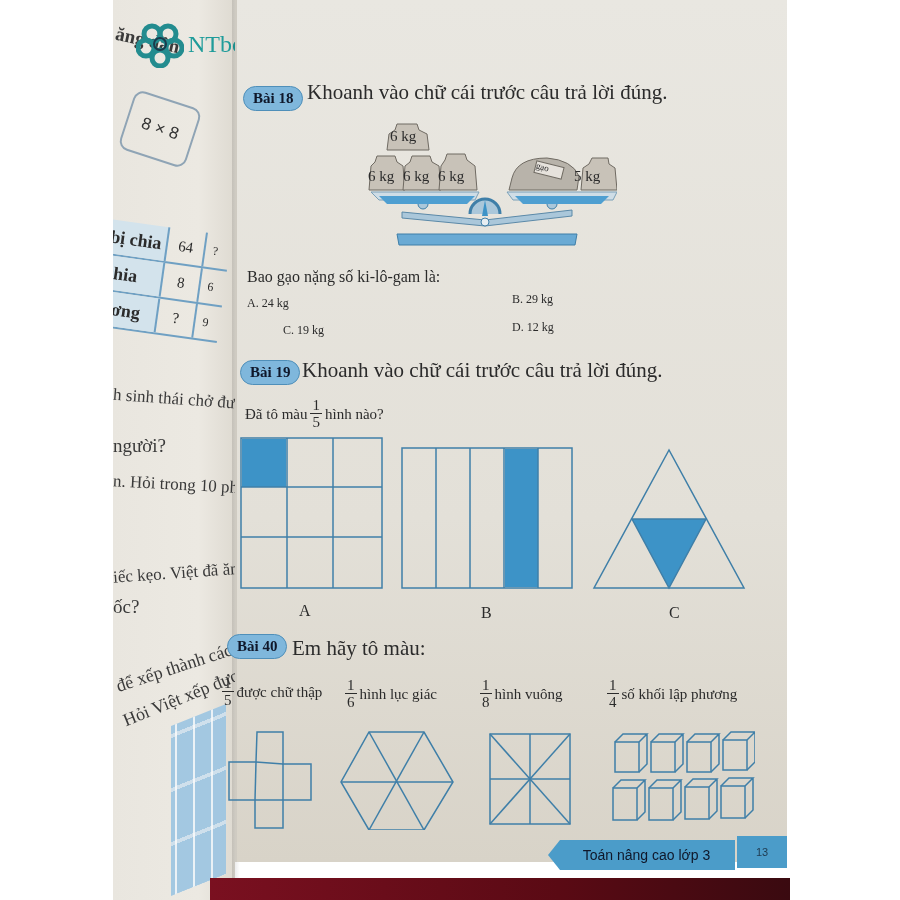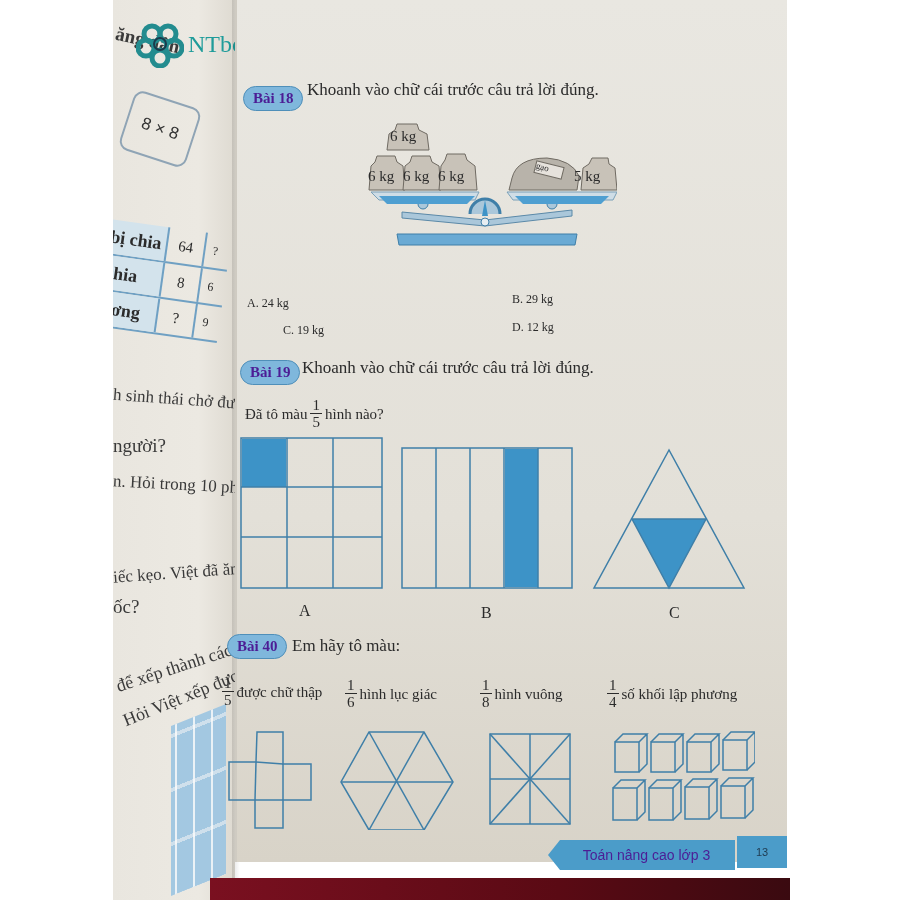--- a/index.html
+++ b/index.html
@@ -36,36 +36,36 @@
   
   .main-page {
     position: absolute; left: 235px; top: 0; width: 552px; height: 862px;
     background: linear-gradient(180deg, #e9e7e1 0%, #e3e0d8 60%, #d8d3c8 100%);
     border-left: 2px solid #cfcbc2;
   }
   .spine-shadow { position: absolute; left: 232px; top: 0; width: 8px; height: 900px; background: linear-gradient(90deg, rgba(0,0,0,0.12), rgba(0,0,0,0)); }
 
   .bai-badge {
     position: absolute; background: #7fb7dc; border: 1px solid #4f8fb9; border-radius: 14px;
-    font-weight: bold; font-size: 15px; color: #4c1d95; padding: 3px 9px;
+    font-weight: bold; font-size: 15px; color: #0f172a; padding: 3px 9px;
     font-family: "Liberation Serif", serif;
   }
-  .q-text { position: absolute; font-size: 17px; white-space: nowrap; }
+  .q-text { position: absolute; font-size: 21px; white-space: nowrap; }
   .opt { position: absolute; font-size: 12px; white-space: nowrap; }
 
   .frac { display: inline-flex; flex-direction: column; align-items: center; vertical-align: middle; font-size: 15px; line-height: 1; margin: 0 3px; }
   .frac .num { padding: 0 2px; border-bottom: 1px solid #2b2b2b; }
   .frac .den { padding-top: 1px; }
 
   .fig-label { position: absolute; font-size: 16px; font-family: "Liberation Serif", serif; }
 
   .footer-banner {
     position: absolute; left: 548px; top: 840px; width: 187px; height: 30px;
     background: #4b9cc9; clip-path: polygon(12px 0, 100% 0, 100% 100%, 12px 100%, 0 50%);
-    color: #4c1d95; font-family: "Liberation Sans", sans-serif; font-size: 14px;
+    color: #0f172a; font-family: "Liberation Sans", sans-serif; font-size: 14px;
     display: flex; align-items: center; justify-content: center; padding-left: 10px;
   }
   .page-num-box {
     position: absolute; left: 737px; top: 836px; width: 50px; height: 32px; background: #4b9cc9;
     color: #1f3a4f; font-family: "Liberation Sans", sans-serif; font-size: 11px;
     display: flex; align-items: center; justify-content: center;
   }
   .bottom-fabric { position: absolute; left: 210px; top: 878px; width: 580px; height: 22px; background: linear-gradient(90deg, #7a1020, #5a0a14 60%, #3a0a10); }
 
   
@@ -157,20 +157,21 @@
     <path d="M155 66 Q160 46 190 46 Q215 48 222 64 L220 78 L152 78 Z" fill="#b8b3aa" stroke="#6f6a62"></path>
     <rect x="178" y="52" width="28" height="12" fill="#e6e2dc" stroke="#6f6a62" transform="rotate(14 192 58)"></rect>
   </svg>
   <div class="fig-label" style="left:153px; top:128px; font-size:15px;">6 kg</div>
   <div class="fig-label" style="left:131px; top:168px; font-size:15px;">6 kg</div>
   <div class="fig-label" style="left:166px; top:168px; font-size:15px;">6 kg</div>
   <div class="fig-label" style="left:201px; top:168px; font-size:15px;">6 kg</div>
   <div class="fig-label" style="left:299px; top:162px; font-size:9px; transform:rotate(14deg);">gạo</div>
   <div class="fig-label" style="left:337px; top:168px; font-size:15px;">5 kg</div>
 
+  <div class="q-text" style="left:10px; top:268px; font-size:16px;">Bao gạo nặng số ki-lô-gam là:</div>
   <div class="opt" style="left:10px; top:296px;">A. 24 kg</div>
   <div class="opt" style="left:275px; top:292px;">B. 29 kg</div>
   <div class="opt" style="left:10px; top:323px;margin-left:36px;">C. 19 kg</div>
   <div class="opt" style="left:275px; top:320px;">D. 12 kg</div>
 
   <div class="bai-badge" style="left:3px; top:360px;">Bài 19</div>
   <div class="q-text" style="left:65px; top:358px;">Khoanh vào chữ cái trước câu trả lời đúng.</div>
   <div class="q-text" style="left:8px; top:398px; font-size:15px; display:flex; align-items:center;">
     <span>Đã tô màu</span>
     <span class="frac">

